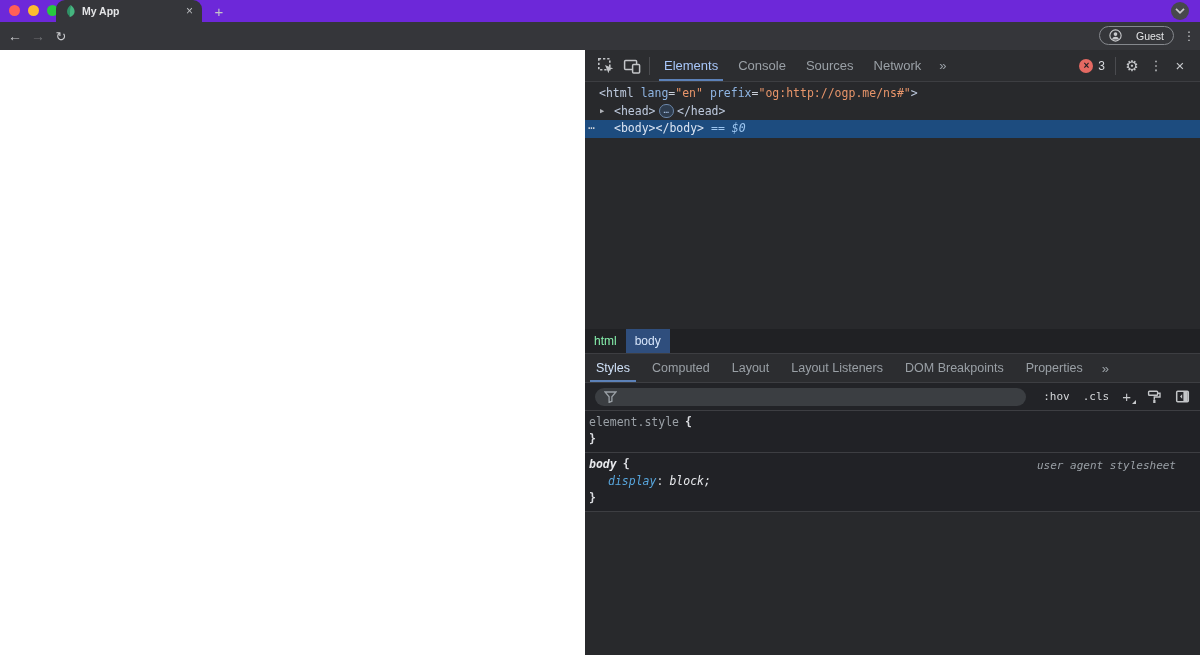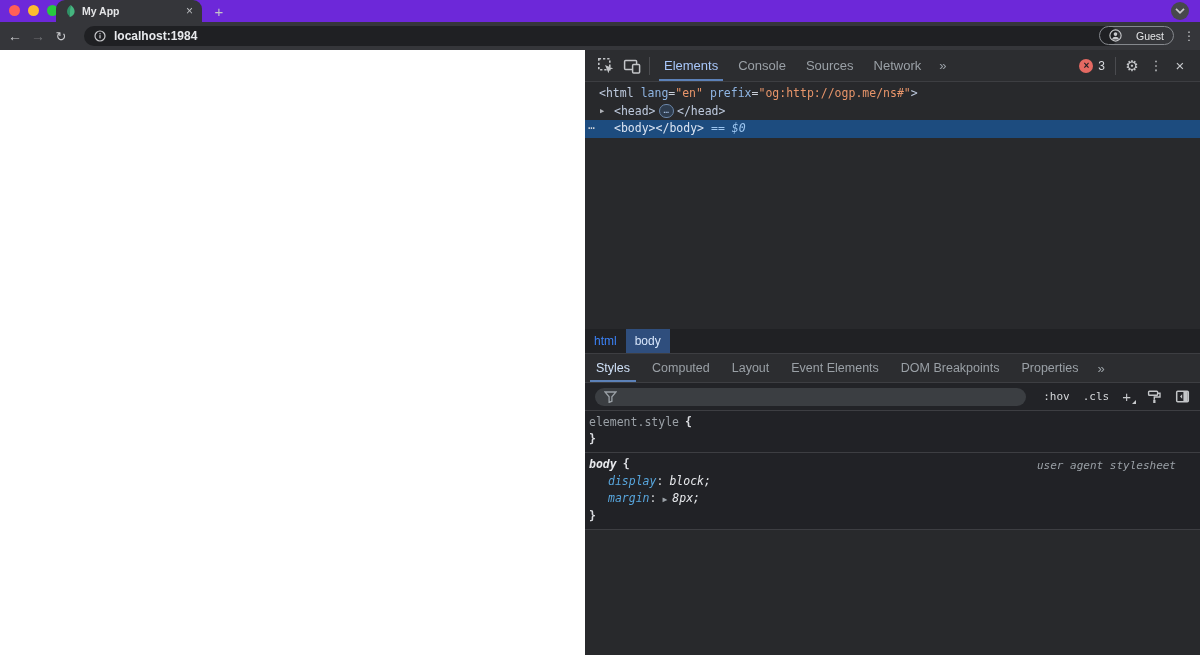--- a/index.html
+++ b/index.html
@@ -67,21 +67,21 @@
   .aval{color:#e8956a}
   .sp{margin-left:7px}
   .exp-arrow{position:absolute;left:15px;top:0;font-size:7px;color:#aeb1b6}
   .gutter-dots{position:absolute;left:3px;top:0;color:#ced2d8;letter-spacing:1px}
   .chip{display:inline-block;border:1px solid #6b87aa;border-radius:7px;background:#2e3c4e;color:#aac4e6;
         font-size:9px;line-height:8px;padding:1px 4px 3px;margin:0 3px;vertical-align:2px}
   .hint{color:#9dc6f0;font-style:italic}
 
   
   .crumbs{height:24px;min-height:24px;background:#202124;display:flex;align-items:stretch;font-size:12px}
-  .crumb{display:flex;align-items:center;padding:0 9px;color:#3b82f6}
+  .crumb{display:flex;align-items:center;padding:0 9px;color:#86efac}
   .crumb.active{background:#2f4e7d;color:#d8e6fb}
 
   
   .sidetabs{height:28px;min-height:28px;background:#2c2d30;border-top:1px solid #3d3e42;
             display:flex;align-items:center;font-size:12.5px}
   .side-tab{height:100%;display:flex;align-items:center;padding:0 11px;color:#9aa0a6;position:relative}
   .side-tab.active{color:#cfe0f7}
   .side-tab.active::after{content:"";position:absolute;left:5px;right:5px;bottom:0;height:2.5px;background:#5c81b8}
 
   
@@ -141,30 +141,20 @@
             <path d="M1 0.8 L5 4.8 L9 0.8" stroke="#c9cacd" stroke-width="1.7" fill="none"></path>
           </svg>
         </span>
     </div>
   </div>
 
   <div class="toolbar">
     <span class="nav back">←</span>
     <span class="nav fwd">→</span>
     <span class="nav reload">↻</span>
-    <div class="omnibox">
-      <span style="display:flex">
-          <svg width="12" height="12" viewBox="0 0 12 12">
-            <circle cx="6" cy="6" r="5" fill="none" stroke="#c9cacd" stroke-width="1.2"></circle>
-            <rect x="5.4" y="5.1" width="1.2" height="3.3" fill="#c9cacd"></rect>
-            <rect x="5.4" y="3.1" width="1.2" height="1.2" fill="#c9cacd"></rect>
-          </svg>
-        </span>
-      <span class="url">localhost:1984</span>
-    </div>
     <div class="guest">
       <span style="display:flex">
           <svg width="13" height="13" viewBox="0 0 12 12">
             <circle cx="6" cy="6" r="5.2" fill="none" stroke="#c9cacd" stroke-width="1"></circle>
             <circle cx="6" cy="4.7" r="1.7" fill="#c9cacd"></circle>
             <path d="M2.7 9.6 C3.3 7.8 4.6 7.1 6 7.1 C7.4 7.1 8.7 7.8 9.3 9.6 Z" fill="#c9cacd"></path>
           </svg>
         </span>
       <span>Guest</span>
     </div>
@@ -213,21 +203,21 @@
 
     <div class="crumbs">
       <span class="crumb">html</span>
       <span class="crumb active">body</span>
     </div>
 
     <div class="sidetabs">
       <div class="side-tab active">Styles</div>
       <div class="side-tab">Computed</div>
       <div class="side-tab">Layout</div>
-      <div class="side-tab">Event Elements</div>
+      <div class="side-tab">Layout Listeners</div>
       <div class="side-tab">DOM Breakpoints</div>
       <div class="side-tab">Properties</div>
       <span class="more-glyph">»</span>
     </div>
 
     <div class="filterbar">
       <div class="filter-pill">
         <span style="display:flex">
             <svg width="13" height="12" viewBox="0 0 13 12">
               <path d="M1 1 H12 L7.9 5.8 V10.2 L5.1 11.4 V5.8 Z" fill="none" stroke="#9aa0a6" stroke-width="1.3"></path>
@@ -255,20 +245,19 @@
 
     <div class="styles">
       <div class="rule-sec">
         <div><span class="sel-gray">element.style</span><span class="brace ml">{</span></div>
         <div><span class="brace">}</span></div>
       </div>
       <div class="rule-sec">
         <span class="origin">user agent stylesheet</span>
         <div><span class="sel-body">body</span><span class="brace ml">{</span></div>
         <div class="prop-line"><span class="prop">display</span><span class="colon">:</span><span class="val">block;</span></div>
-        <div class="prop-line"><span class="prop">margin</span><span class="colon">:</span><span class="sh-arrow">▶</span><span class="val">8px;</span></div>
         <div><span class="brace">}</span></div>
       </div>
       <div class="styles-bottom"></div>
     </div>
 
   </div>
 </div>
 
 </body></html>

